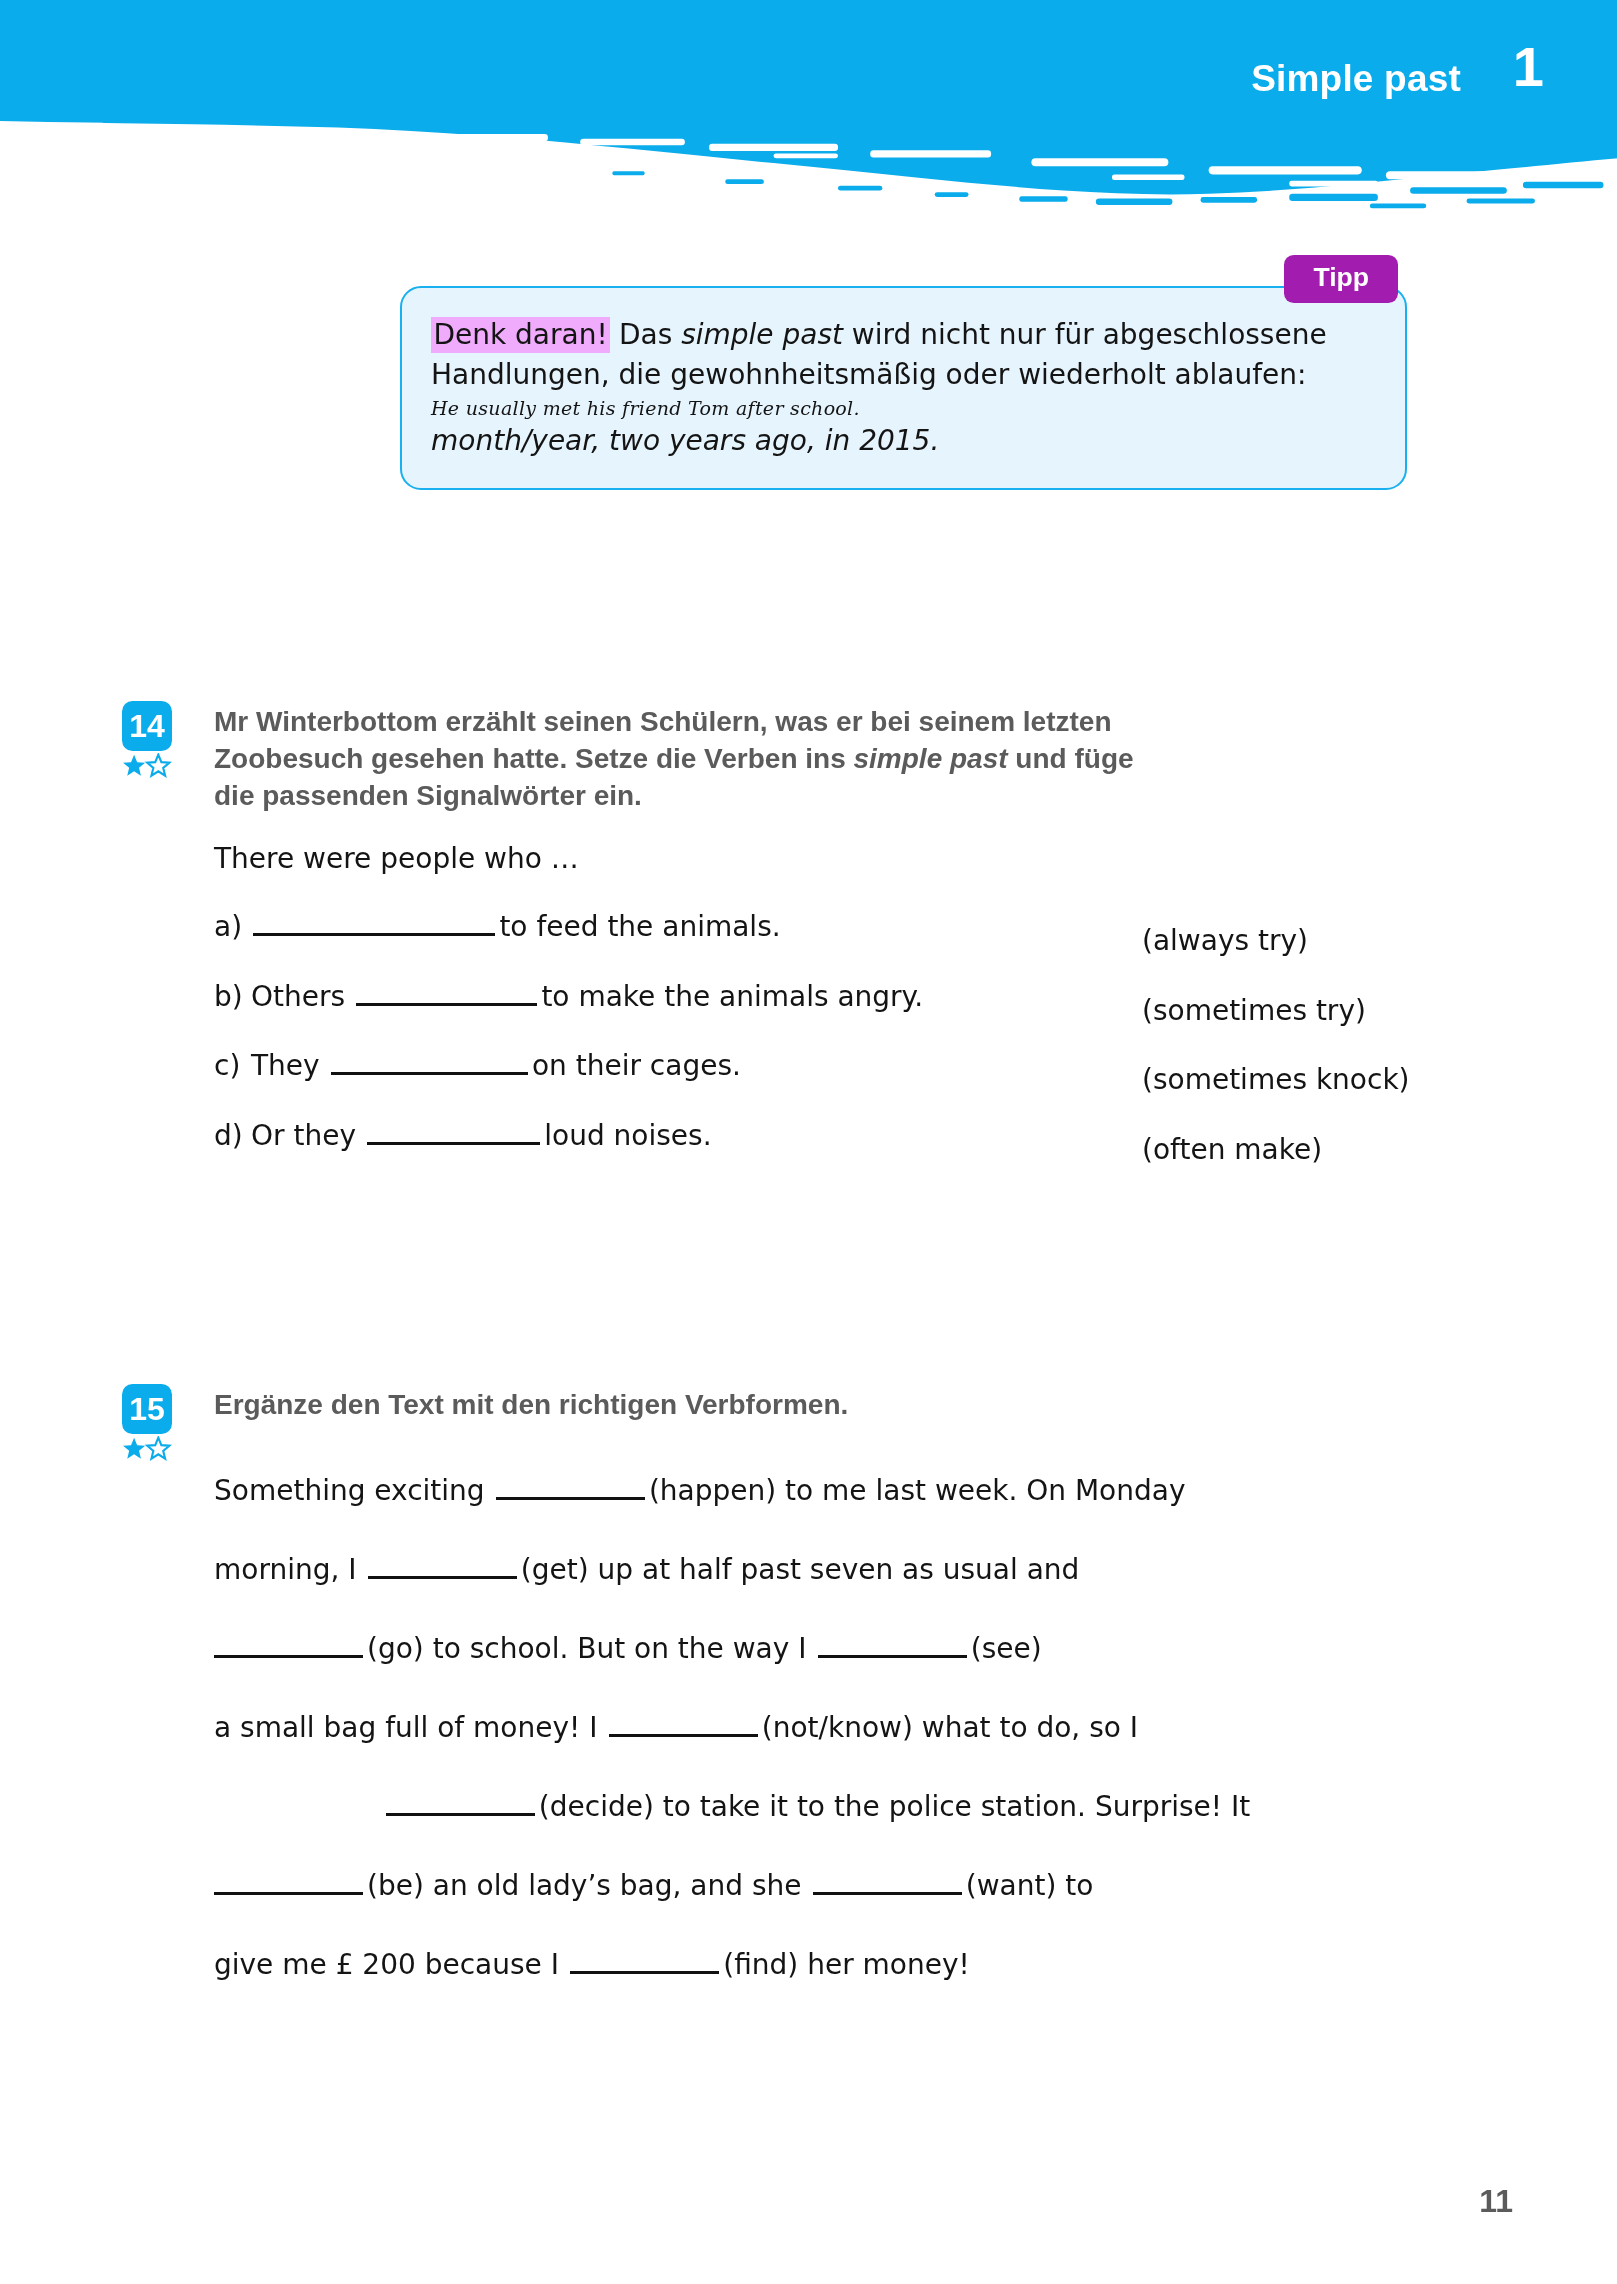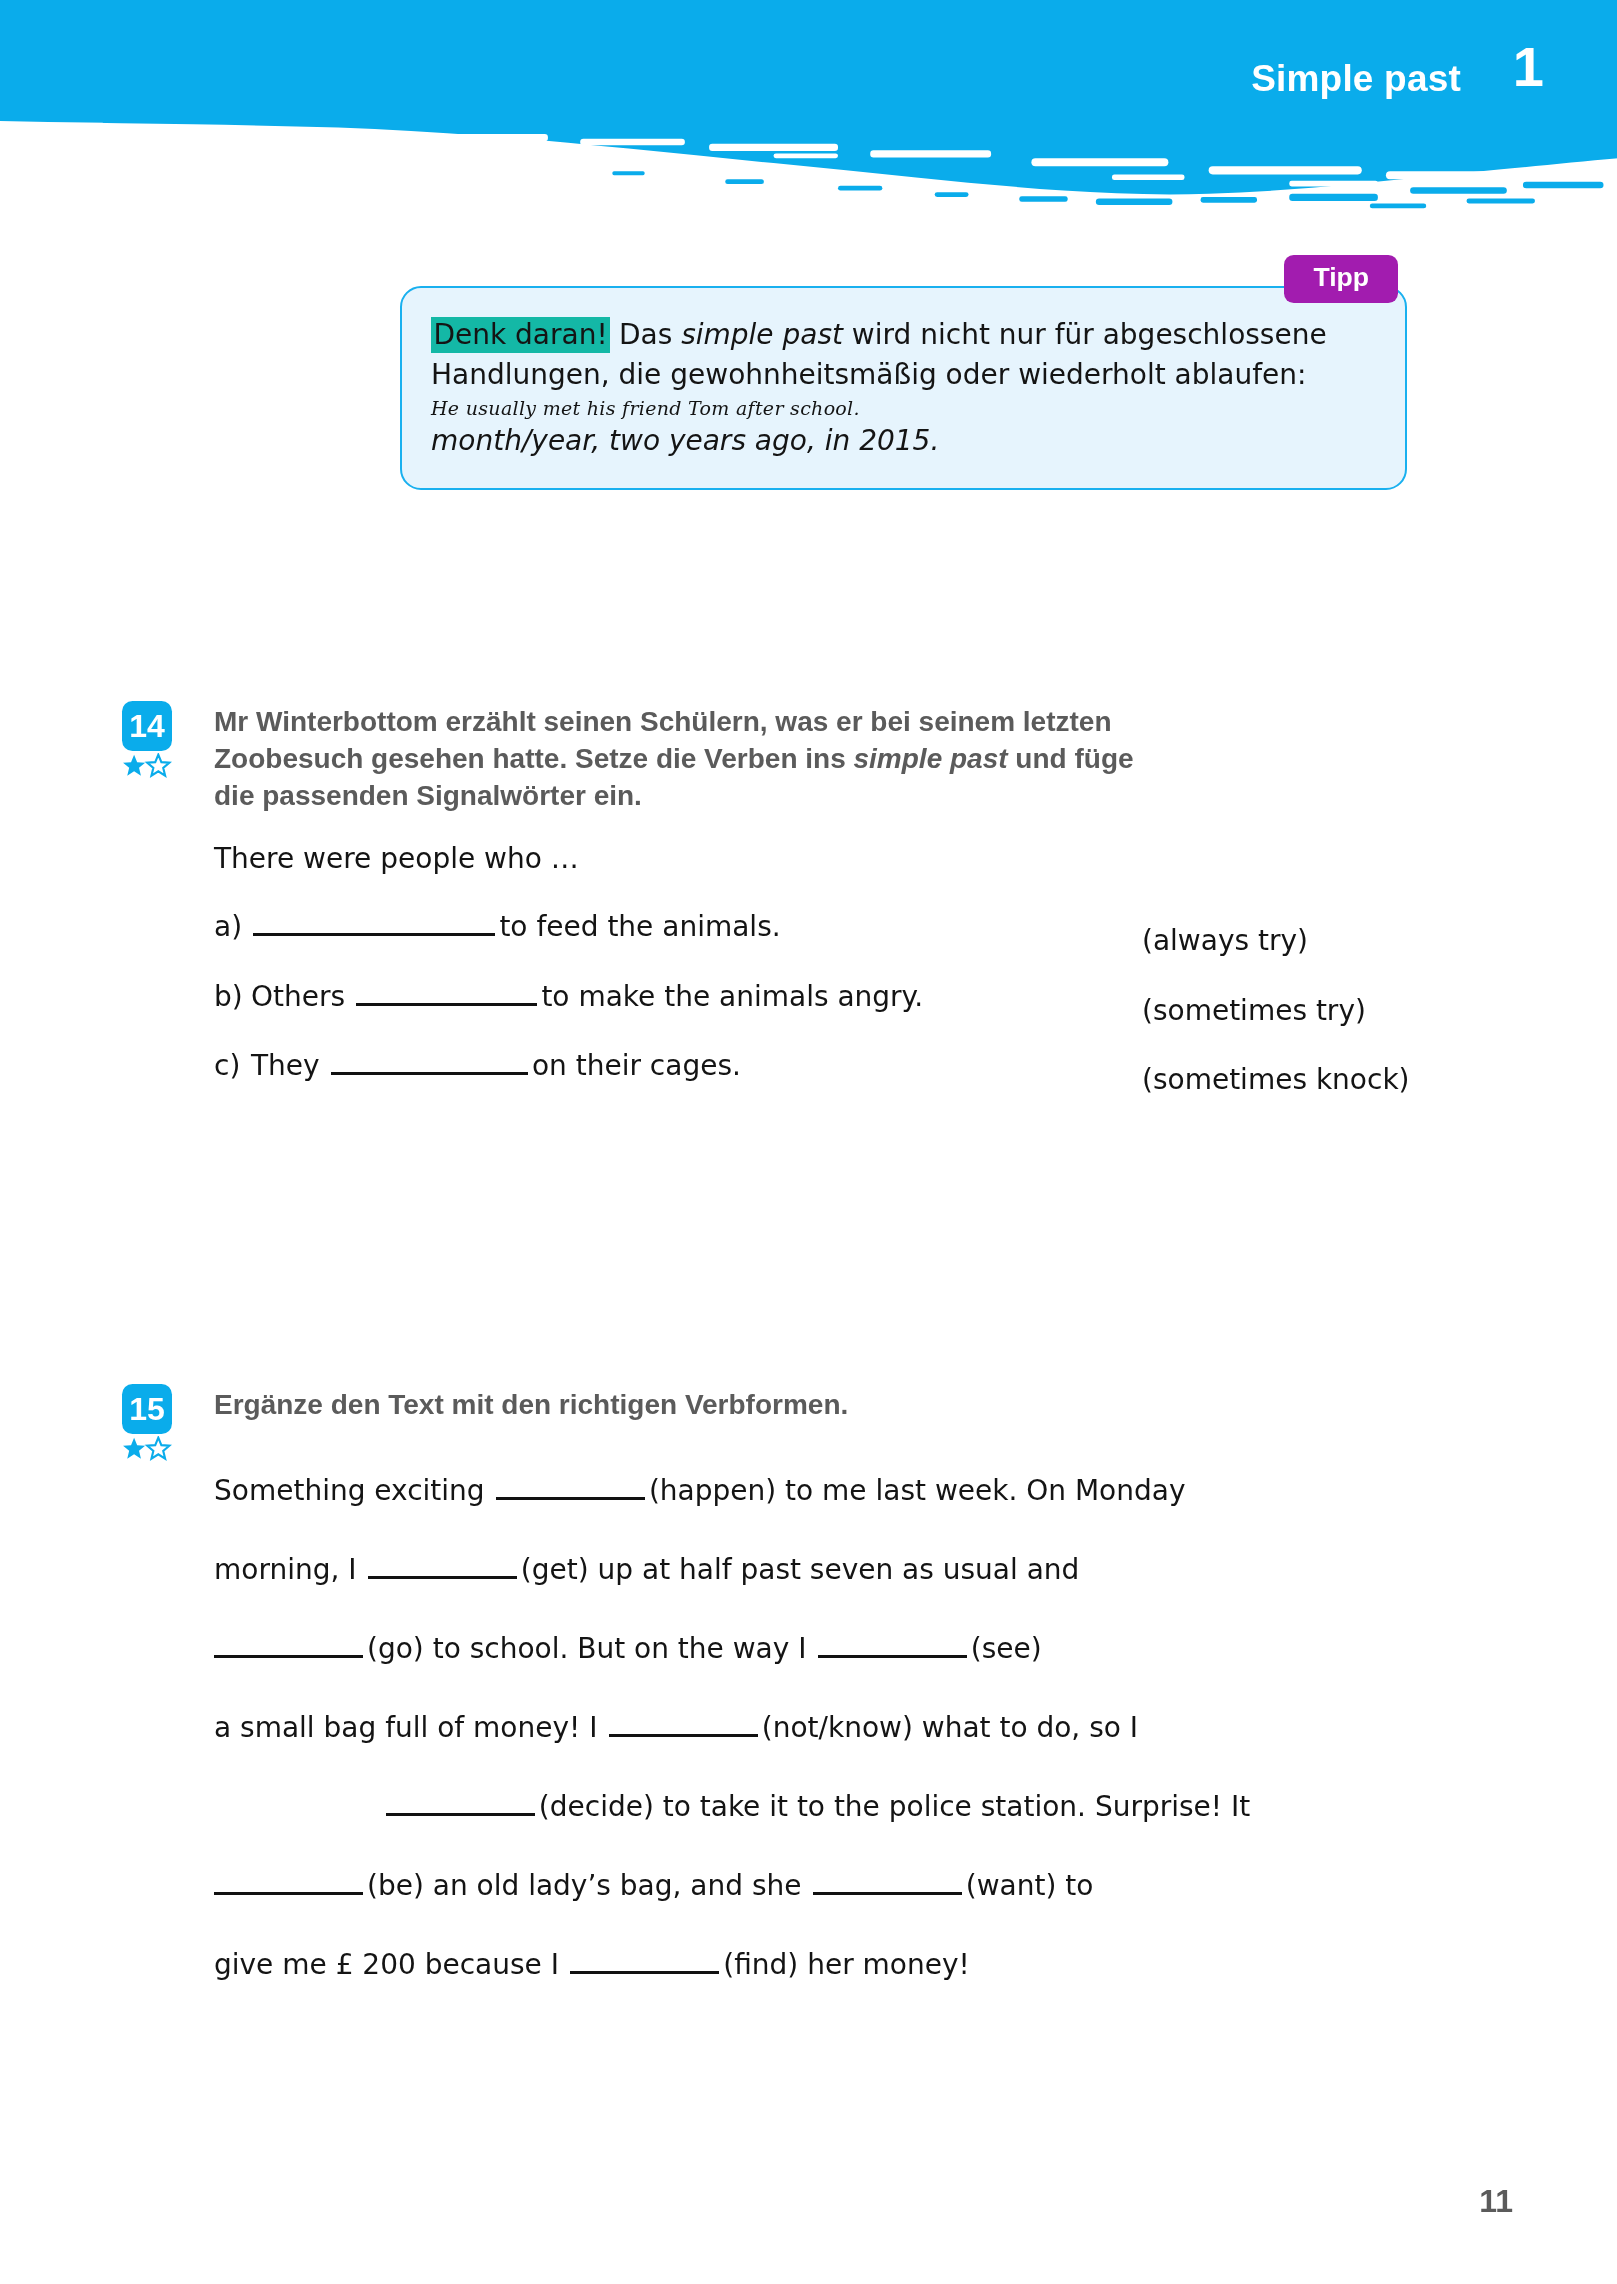--- a/index.html
+++ b/index.html
@@ -78,21 +78,21 @@
     z-index: 2;
     box-sizing: border-box;
   }
   .tipp-line {
     font-size: 28px;
     line-height: 1.42;
     color: #141414;
     font-family: "DejaVu Sans", sans-serif;
   }
   .hl {
-    background: #14b8a6;
+    background: #f0abfc;
     padding: 0.8px 2.4px 1.6px 2.4px;
   }
   .it { font-style: italic; }
   .hand {
     font-family: "DejaVu Serif", serif;
     font-style: italic;
     font-size: 19px;
     letter-spacing: 0.3px;
   }
 
@@ -284,20 +284,24 @@
     <div class="item-row" style="margin-top:17.7px;">
       <span class="item-label">b)</span><span>Others </span><span class="blank" style="width:181px;"></span><span>to make the animals angry.</span>
       <span class="hint">(sometimes try)</span>
     </div>
 
     <div class="item-row" style="margin-top:17.7px;">
       <span class="item-label">c)</span><span>They </span><span class="blank" style="width:197px;"></span><span>on their cages.</span>
       <span class="hint">(sometimes knock)</span>
     </div>
 
+    <div class="item-row" style="margin-top:17.7px;">
+      <span class="item-label">d)</span><span>Or they </span><span class="blank" style="width:173px;"></span><span>loud noises.</span>
+      <span class="hint">(often make)</span>
+    </div>
   </div>
 </div>
 
 <div class="exercise" style="top:1384px;">
   <div class="ex-badge">
     <div class="badge-num">15</div>
     <div class="badge-stars">
       <svg width="50" height="26" viewBox="0 0 62 32">
         <polygon points="15,2 18.8,11.2 28.7,11.9 21.1,18.3 23.5,28 15,22.6 6.5,28 8.9,18.3 1.3,11.9 11.2,11.2" fill="#0aaceb"></polygon>
         <polygon points="45,2 48.8,11.2 58.7,11.9 51.1,18.3 53.5,28 45,22.6 36.5,28 38.9,18.3 31.3,11.9 41.2,11.2" fill="none" stroke="#0aaceb" stroke-width="2.6"></polygon>

